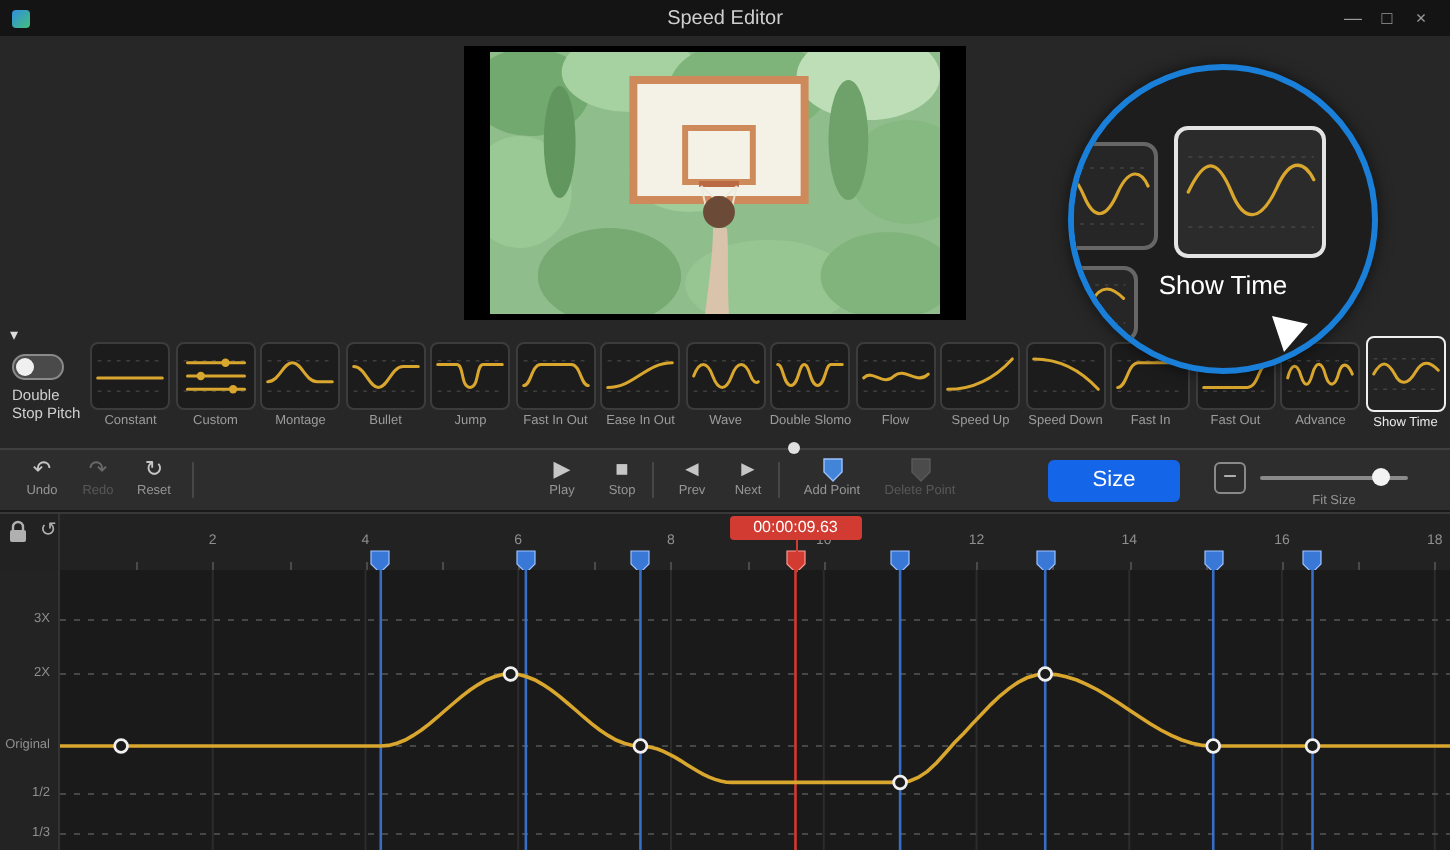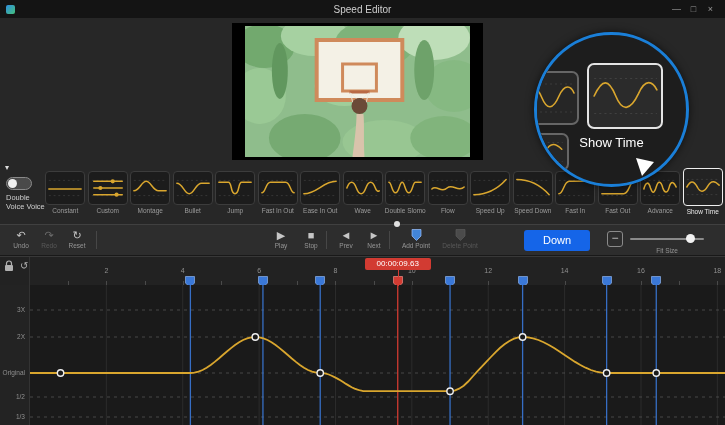--- a/index.html
+++ b/index.html
@@ -150,21 +150,21 @@
         </svg>
     </div>
   </div>
 
   <div class="collapse">▾</div>
   <div class="voice">
     <div class="toggle">
         <span class="knob"></span>
       </div>
     <div class="vlabel">Double</div>
-    <div class="vlabel" style="margin-top:0">Voice Voice</div>
+    <div class="vlabel" style="margin-top:0">Stop Pitch</div>
   </div>
 
   <div class="preset-strip">
       <div class="preset">
         <div class="pthumb"><svg class="psvg" viewBox="0 0 40 26">
             <line class="guide" x1="3" y1="5" x2="37" y2="5"></line>
             <line class="guide" x1="3" y1="21" x2="37" y2="21"></line>
             <path d="M3,14 L37,14"></path>
           </svg></div>
         <div class="plabel">Constant</div>
@@ -342,21 +342,21 @@
     </div>
     <div class="tbtn wide disabled" style="left:438px">
       <span class="ticon">
         <svg width="11" height="12" viewBox="0 0 10 12">
             <path d="M0.5,0.5 h9 v6.5 l-4.5,4.5 l-4.5,-4.5 z" fill="#7a7a7a" stroke="#9a9a9a" stroke-width="0.7"></path>
           </svg>
       </span>
       <span class="tlabel">Delete Point</span>
     </div>
 
-    <div class="apply-btn">Down</div>
+    <div class="apply-btn">Size</div>
 
     <div class="fit-minus">−</div>
     <div class="fit-track"></div>
     <div class="fit-knob"></div>
     <div class="fit-label">Fit Size</div>
   </div>
 
   <div class="ruler">
     <div class="ruler-gutter">
       <span class="gicon">

